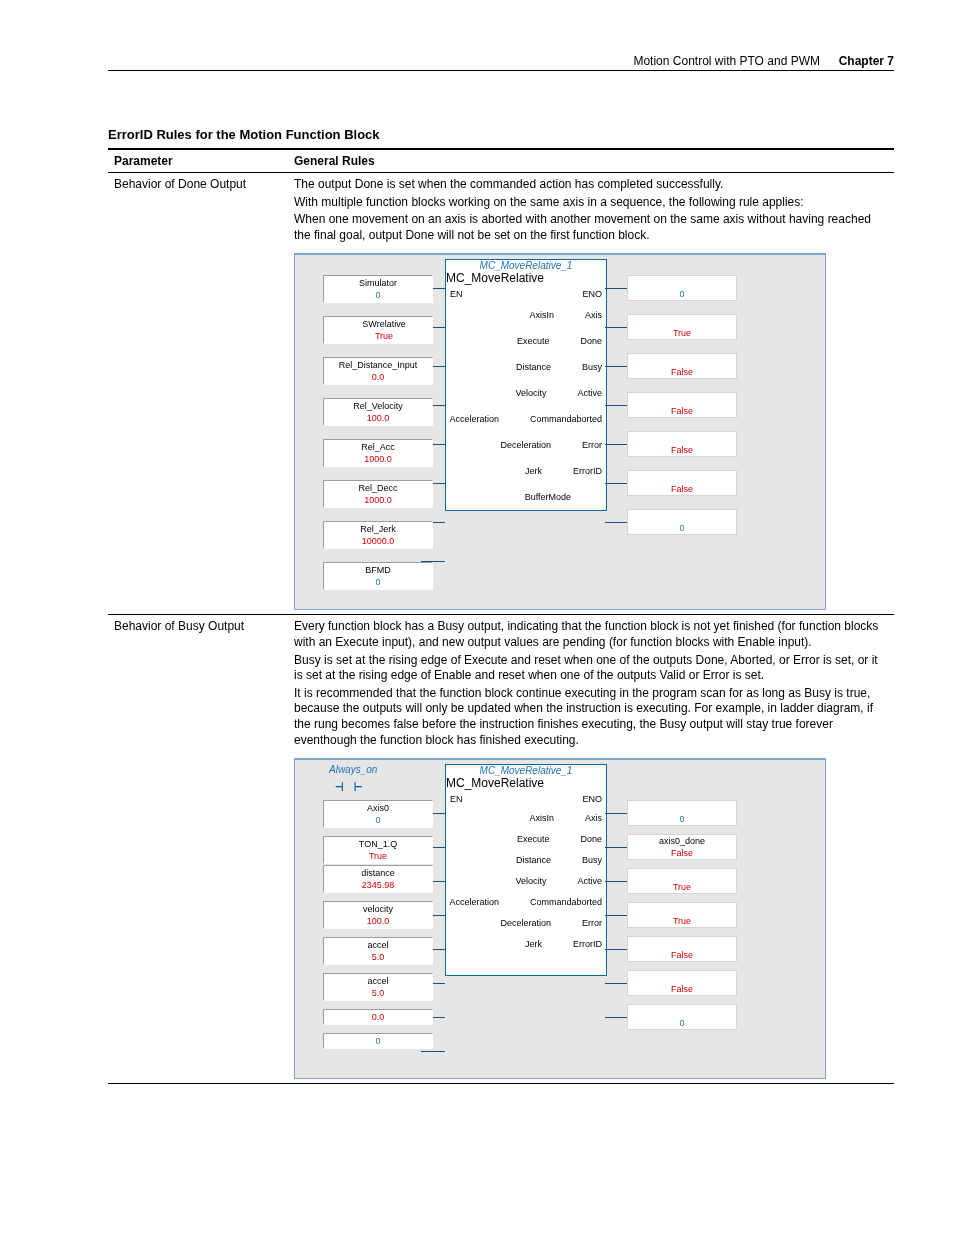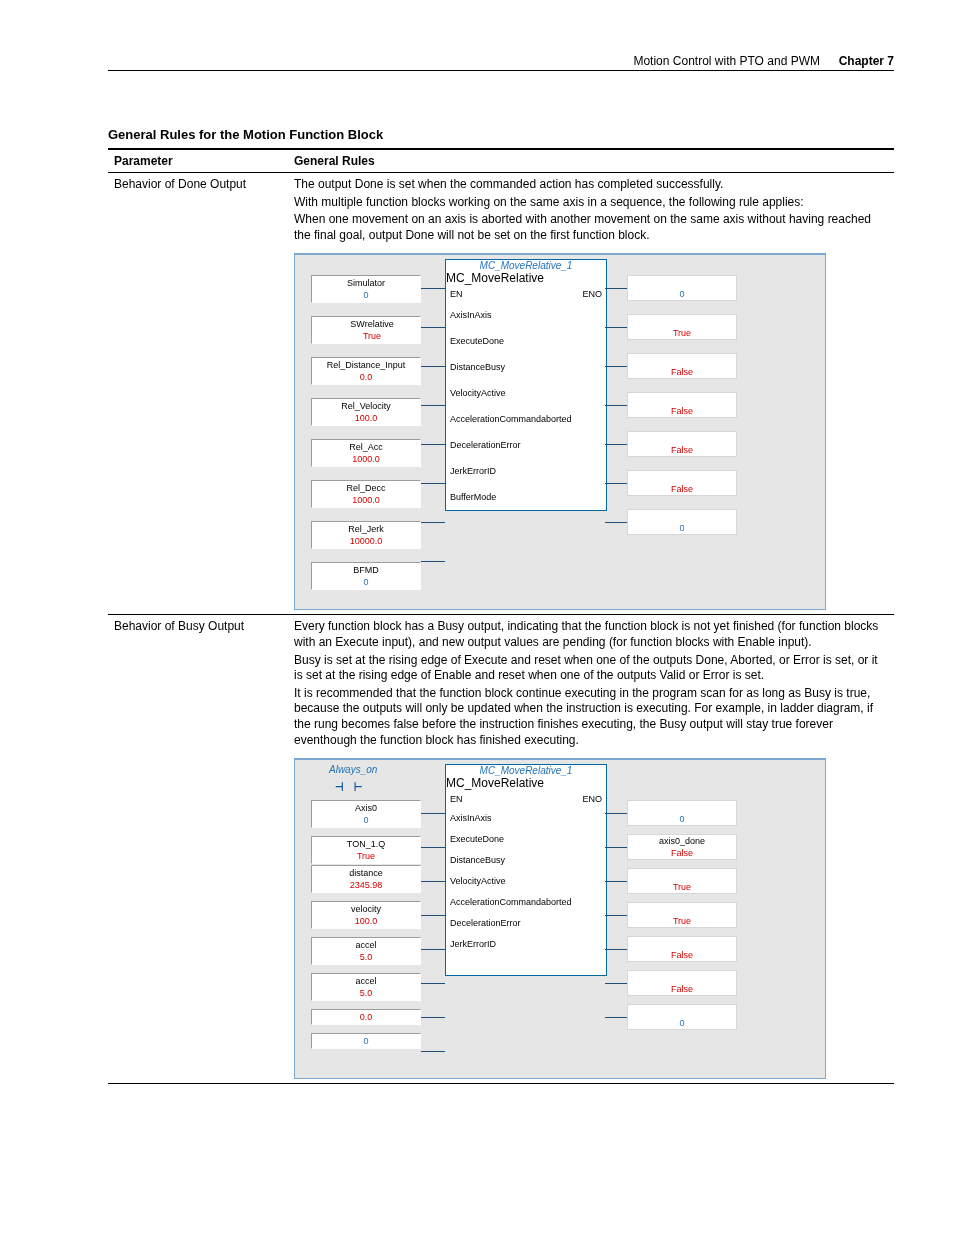--- a/index.html
+++ b/index.html
@@ -78,21 +78,21 @@
     left: 36px;
     font-family: monospace;
     font-size: 14px;
     color: #0a5aa3;
     letter-spacing: 1px;
   }
   .input-stack, .output-stack {
     position: absolute;
     width: 110px;
   }
-  .input-stack { left: 12px; }
+  .input-stack { left: 24px; }
   .output-stack { left: 328px; }
   .iobox {
     background: #fff;
     border-top: 1px solid #9c9c9c;
     border-left: 1px solid #9c9c9c;
     border-right: 1px solid #fff;
     border-bottom: 1px solid #fff;
     text-align: center;
     font-size: 9px;
     line-height: 12px;
@@ -120,25 +120,26 @@
     font-size: 10px;
   }
   .fb-sub {
     text-align: left;
     font-size: 12px;
     color: #000;
     margin-bottom: 1px;
   }
   .fb-row {
     display: flex;
-    justify-content: flex-start;
+    justify-content: flex-end;
     font-size: 9px;
     padding: 0 4px;
     height: 26px;
     align-items: center;
+    gap: 31px;
   }
   .fb-enrow {
     display: flex;
     justify-content: space-between;
     font-size: 9px;
     padding: 0 4px;
     height: 16px;
     align-items: center;
   }
   .pin { color: #000; }
@@ -159,21 +160,21 @@
 <body>
 <div class="page">
 
 <div class="header-line">
   <span>Motion Control with PTO and PWM</span>
   <span class="sep">&nbsp;&nbsp;</span>
   <b>Chapter 7</b>
 </div>
 <div class="header-rule"></div>
 
-<div class="section-title">General Rules for the Motion Function Block</div>
+<div class="section-title">ErrorID Rules for the Motion Function Block</div>
 
 <table class="rules">
   <thead>
     <tr>
       <th>Parameter</th>
       <th>General Rules</th>
     </tr>
   </thead>
   <tbody id="rows-body">
         <tr>

